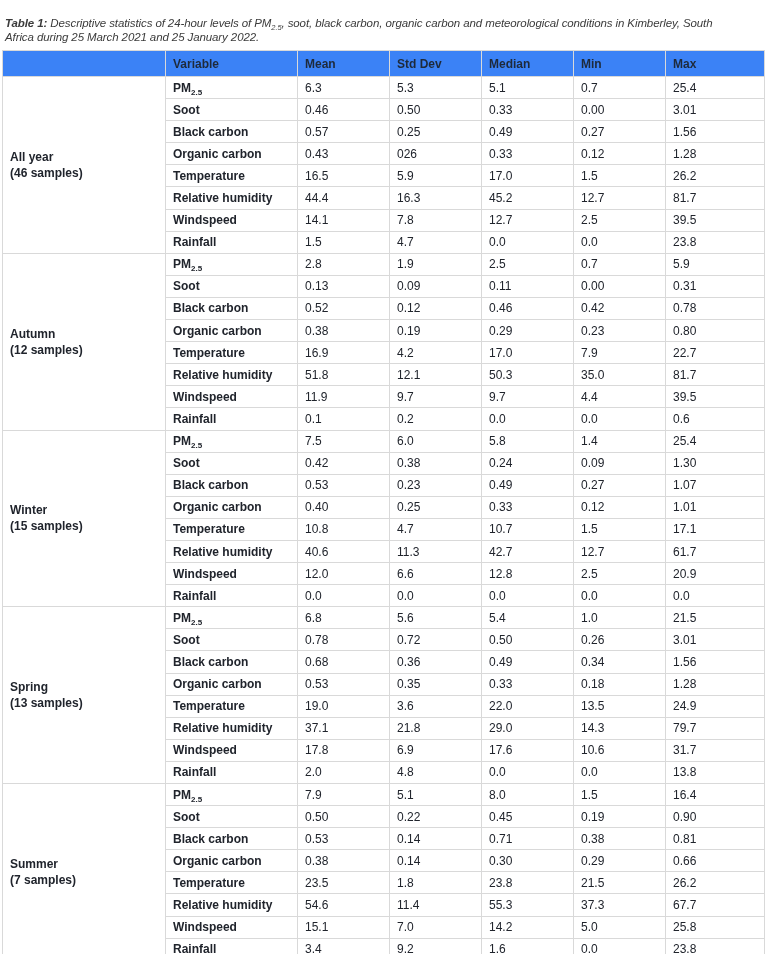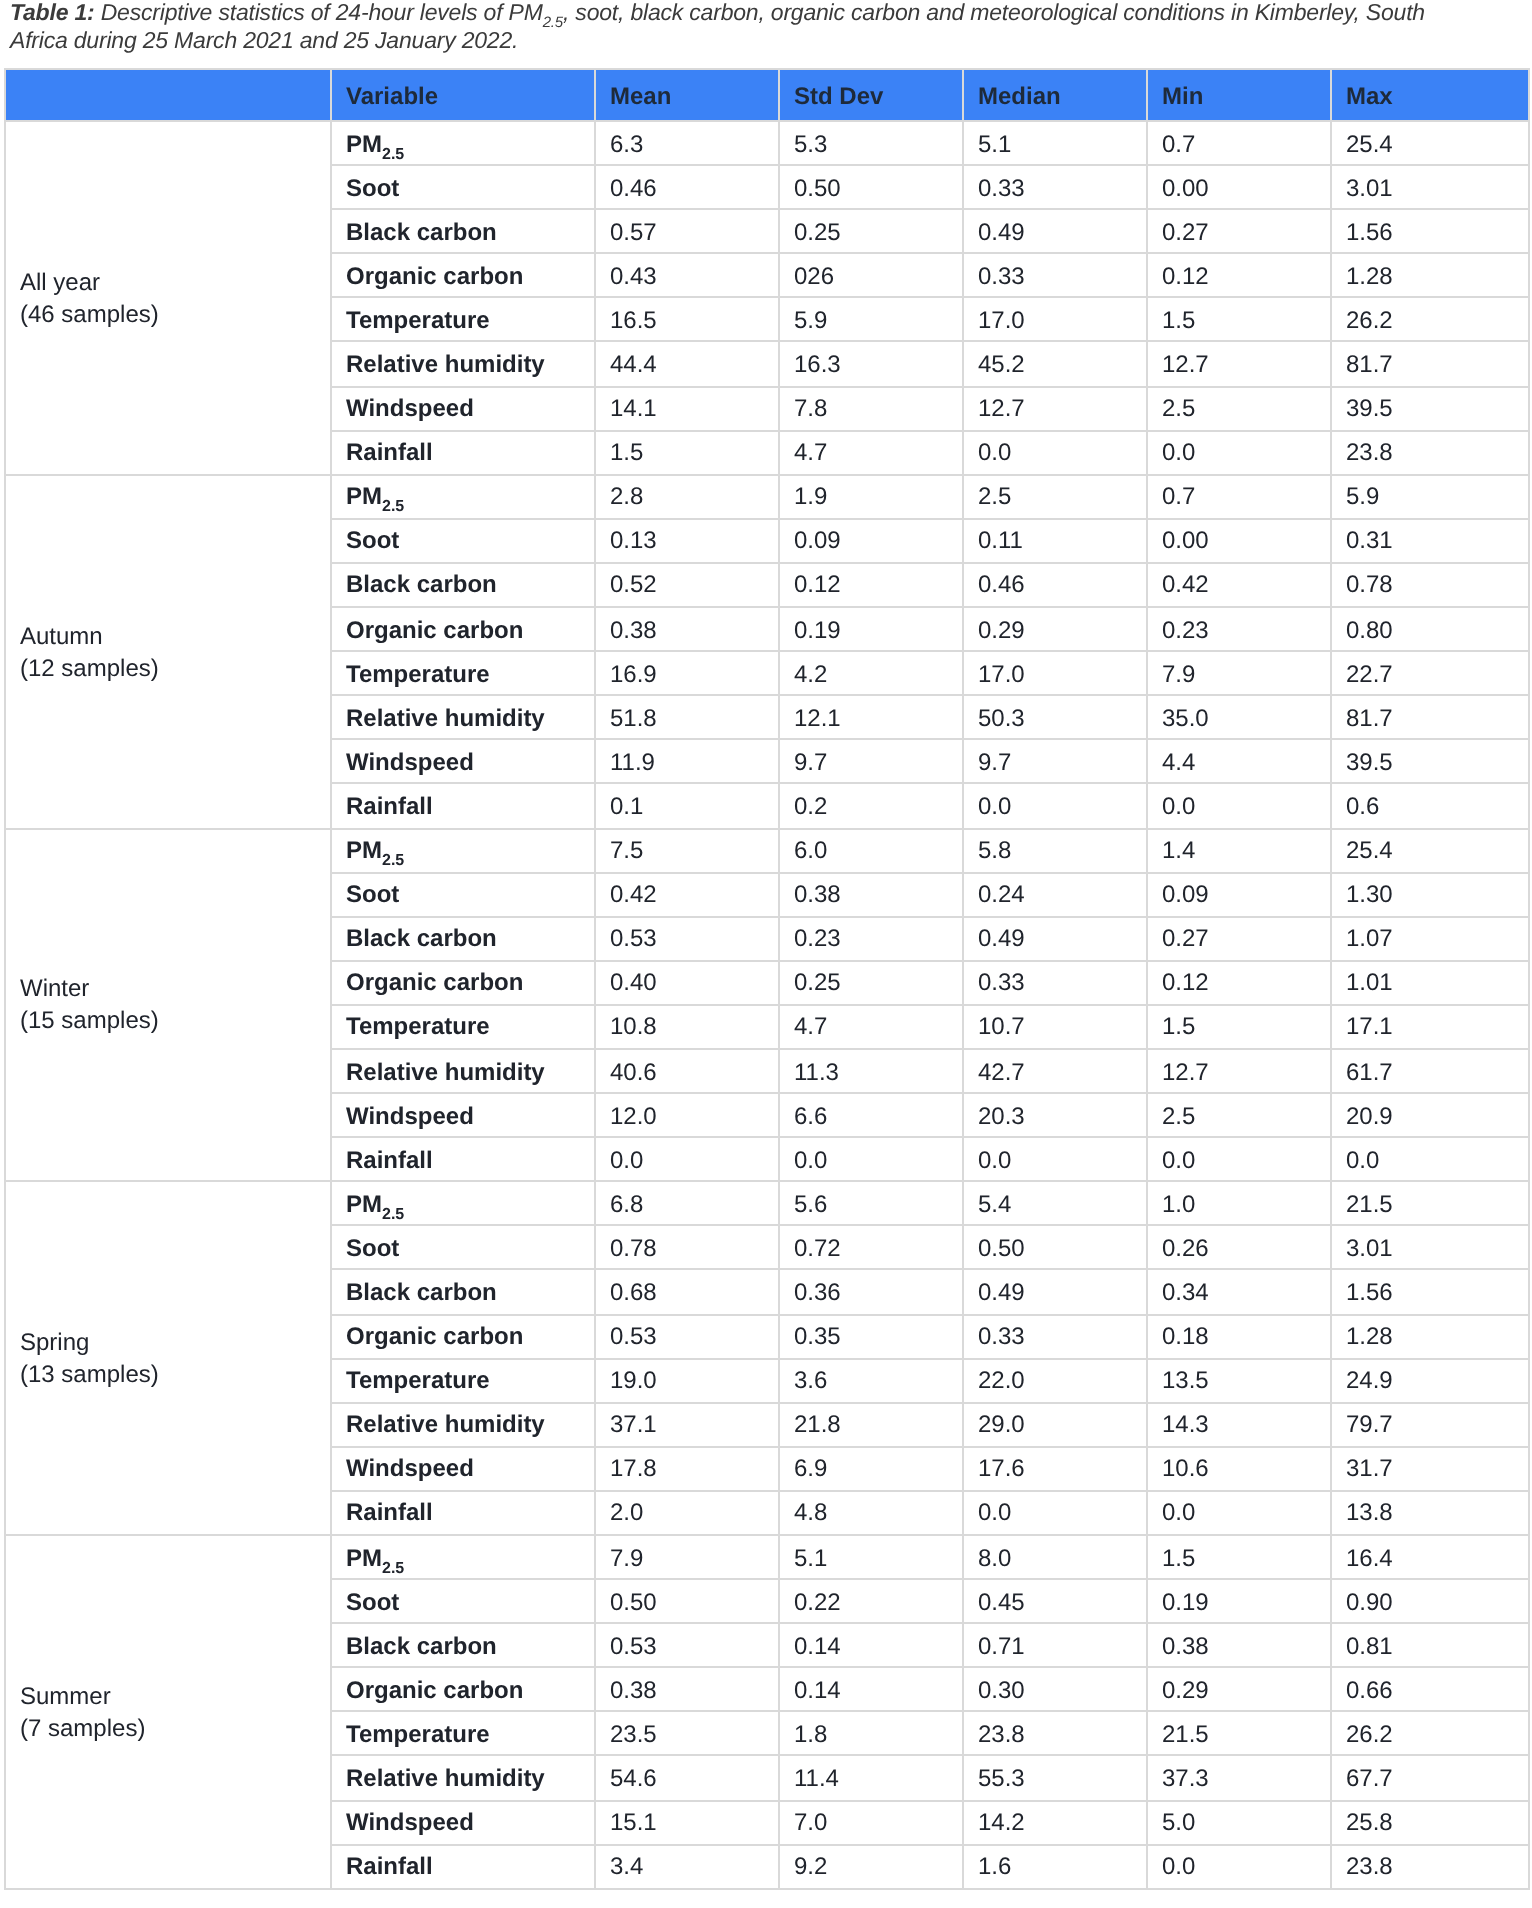--- a/index.html
+++ b/index.html
@@ -6,21 +6,21 @@
   html, body { background: #ffffff; }
   body {
     width: 766px;
     height: 954px;
     font-family: "Liberation Sans", sans-serif;
     overflow: hidden;
   }
   .page {
     width: 722px;
     height: 954px;
-    padding: 0 2px 2px 2px;
+    padding: 16px 2px 2px 2px;
   }
   .caption {
     font-size: 11.5px;
     font-style: italic;
     color: #3b3b3b;
     line-height: 14px;
     padding: 0 4px 0 3px;
     margin-bottom: 6px;
     letter-spacing: -0.1px;
   }
@@ -45,21 +45,21 @@
   table.stats thead th {
     background: #3b82f6;
     height: 26px;
     font-weight: bold;
     color: #1e2a3a;
   }
   table.stats tbody td { height: 22.1px; }
   td.var-cell { font-weight: bold; color: #1c2128; }
   td.var-cell sub { font-size: 8px; line-height: 0; }
   td.season-cell {
-    font-weight: normal;
+    font-weight: bold;
     color: #1c2128;
     padding-left: 14px;
     line-height: 16px;
     vertical-align: middle;
   }
   td.val-cell { font-weight: normal; color: #23272e; }
 </style>
 </head>
 <body>
 
@@ -273,21 +273,21 @@
           <td class="val-cell">40.6</td>
           <td class="val-cell">11.3</td>
           <td class="val-cell">42.7</td>
           <td class="val-cell">12.7</td>
           <td class="val-cell">61.7</td>
         </tr>
         <tr>
           <td class="var-cell">Windspeed</td>
           <td class="val-cell">12.0</td>
           <td class="val-cell">6.6</td>
-          <td class="val-cell">20.3</td>
+          <td class="val-cell">12.8</td>
           <td class="val-cell">2.5</td>
           <td class="val-cell">20.9</td>
         </tr>
         <tr>
           <td class="var-cell">Rainfall</td>
           <td class="val-cell">0.0</td>
           <td class="val-cell">0.0</td>
           <td class="val-cell">0.0</td>
           <td class="val-cell">0.0</td>
           <td class="val-cell">0.0</td>

